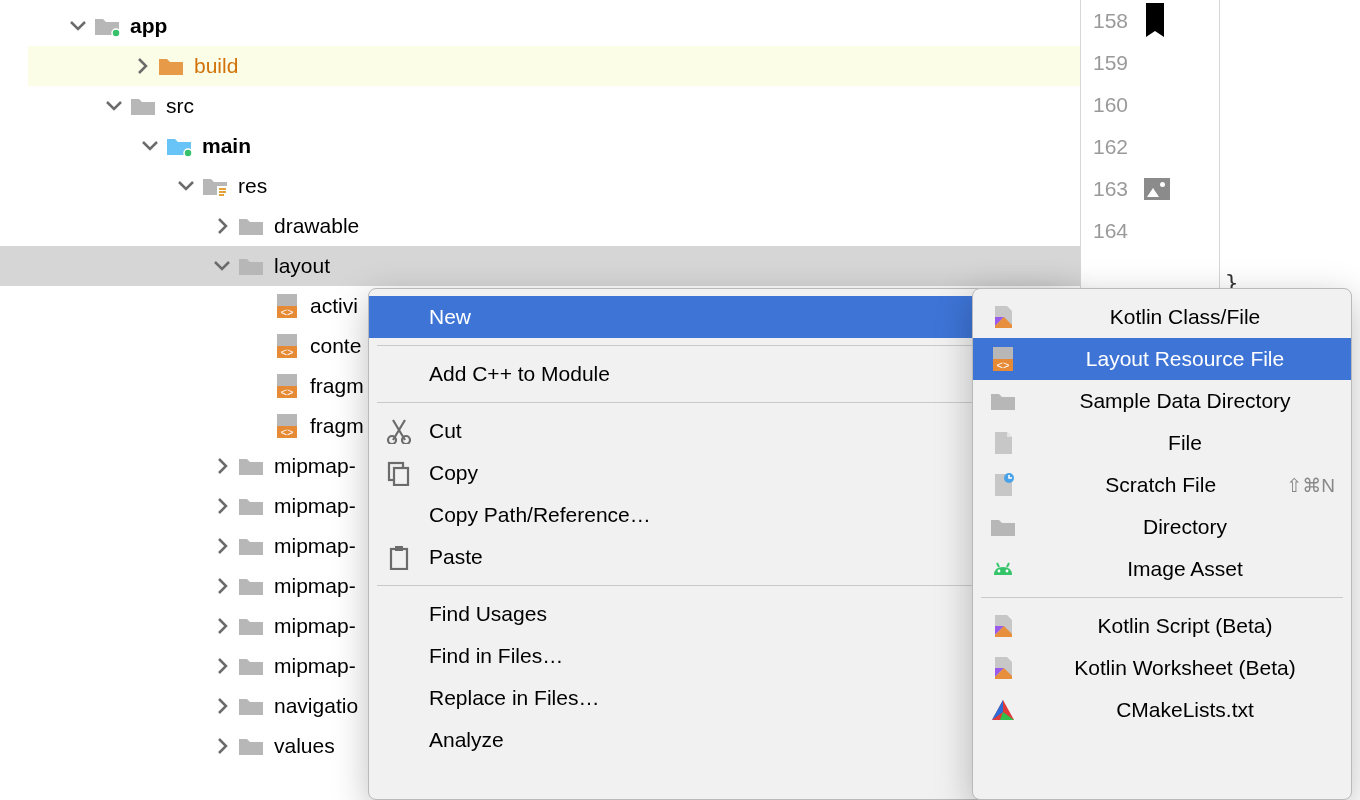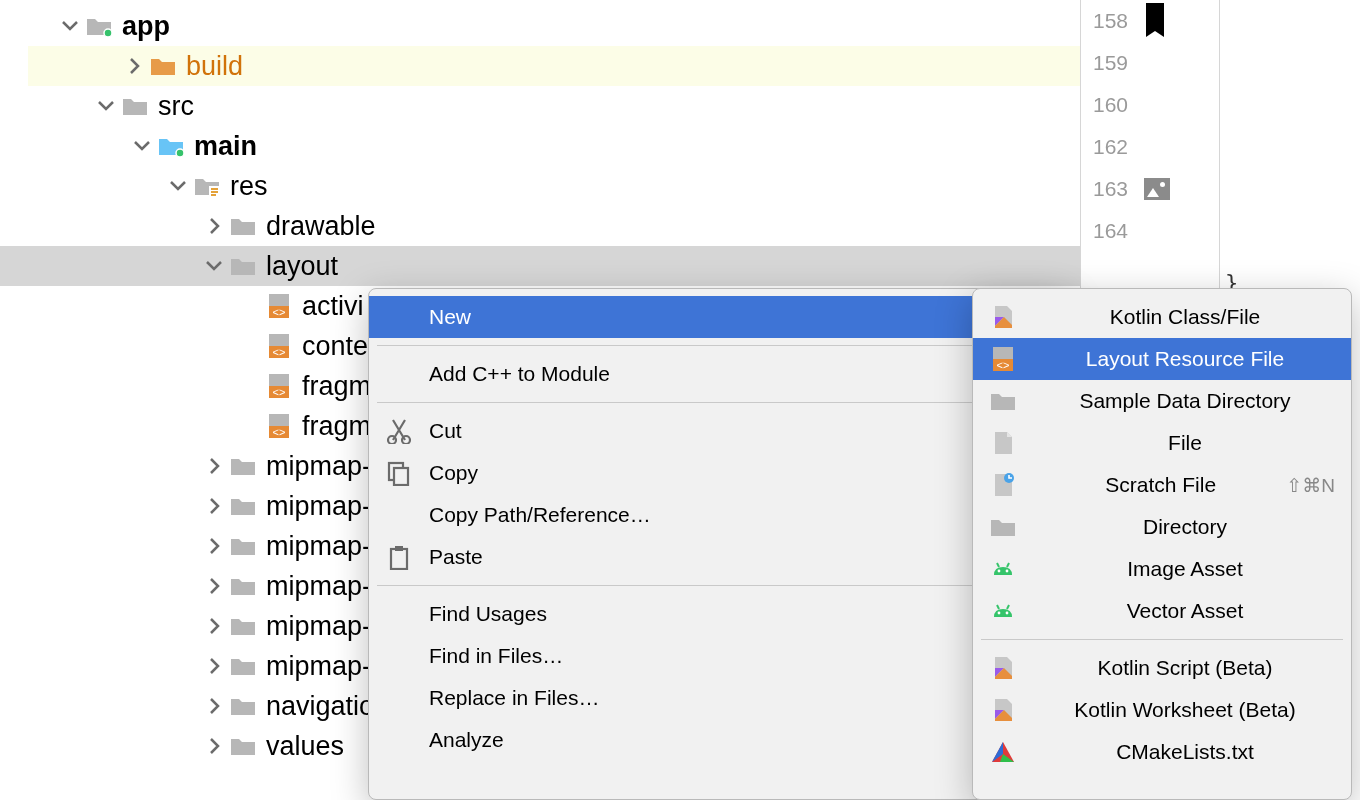--- a/index.html
+++ b/index.html
@@ -15,23 +15,23 @@
   .tree {
     position: absolute;
     left: 0;
     top: 6px;
     width: 1080px;
   }
   .row {
     display: flex;
     align-items: center;
     height: 40px;
-    padding-left: 0;
+    padding-left: 8px;
     white-space: nowrap;
-    font-size: 27px;
+    font-size: 21px;
   }
   .row.highlight-yellow { background: #fcfde7; margin-left: 28px; }
   .row.highlight-gray   { background: #d6d6d6; }
   .bold { font-weight: 700; }
   .orange-text { color: #d1730a; }
   .arrow {
     width: 16px; height: 16px;
     display: inline-block;
     margin-left: 8px;
     margin-right: 8px;
@@ -633,28 +633,20 @@
     <span class="mi-label">Directory</span>
   </div>
   <div class="menu-item">
     <span class="mi-icon">
         <svg width="26" height="20">
           <use href="#android-ic"></use>
         </svg>
       </span>
     <span class="mi-label">Image Asset</span>
   </div>
-  <div class="menu-item">
-    <span class="mi-icon">
-        <svg width="26" height="20">
-          <use href="#android-ic"></use>
-        </svg>
-      </span>
-    <span class="mi-label">Vector Asset</span>
-  </div>
   <div class="menu-sep"></div>
   <div class="menu-item">
     <span class="mi-icon">
         <svg width="26" height="26">
           <use href="#file-kotlin"></use>
         </svg>
       </span>
     <span class="mi-label">Kotlin Script (Beta)</span>
   </div>
   <div class="menu-item">

